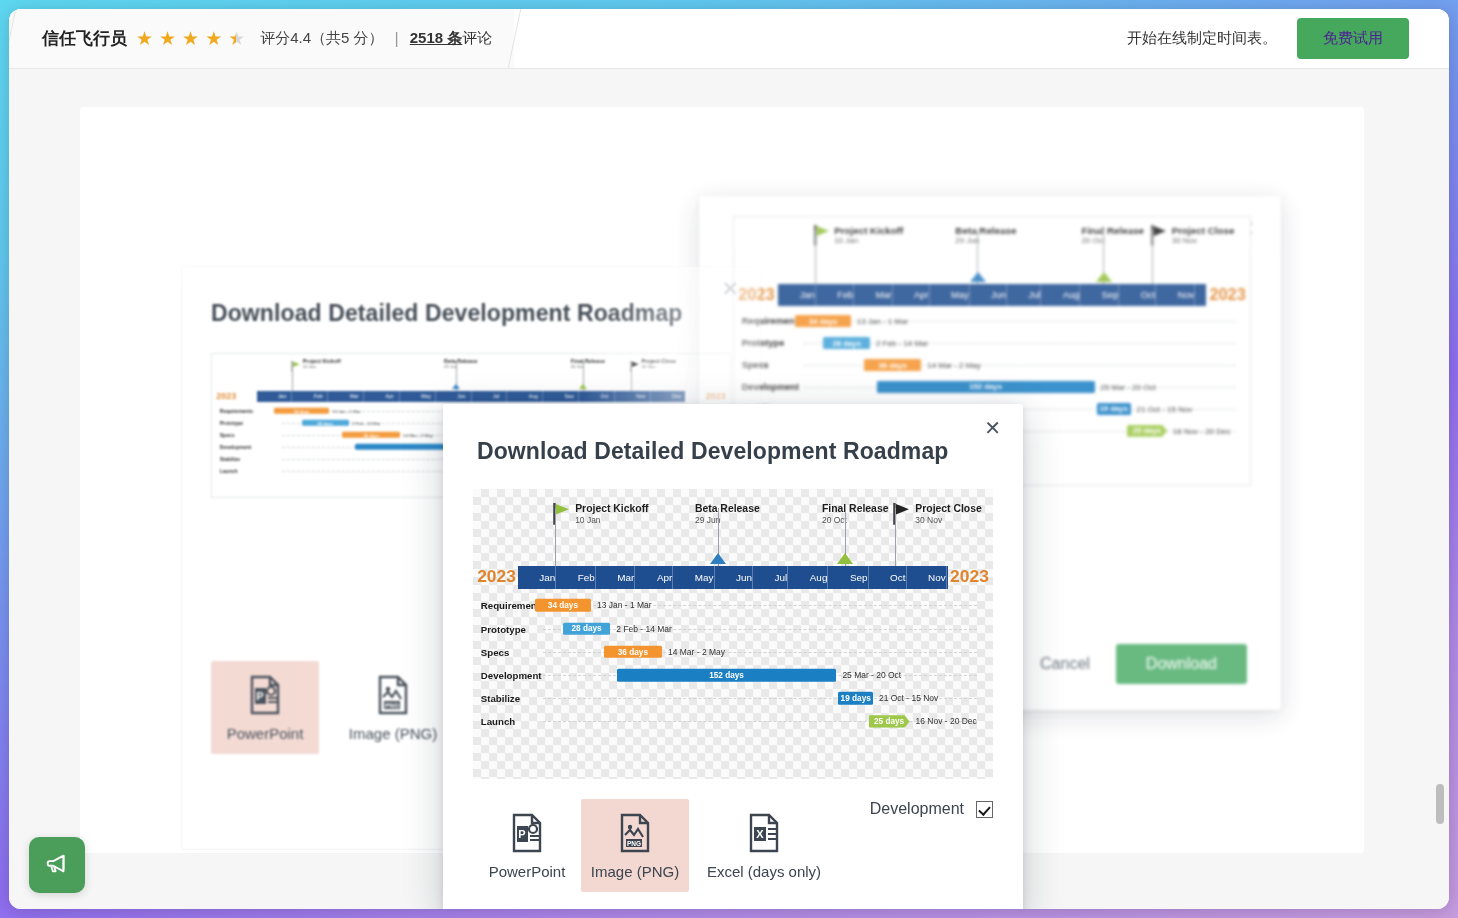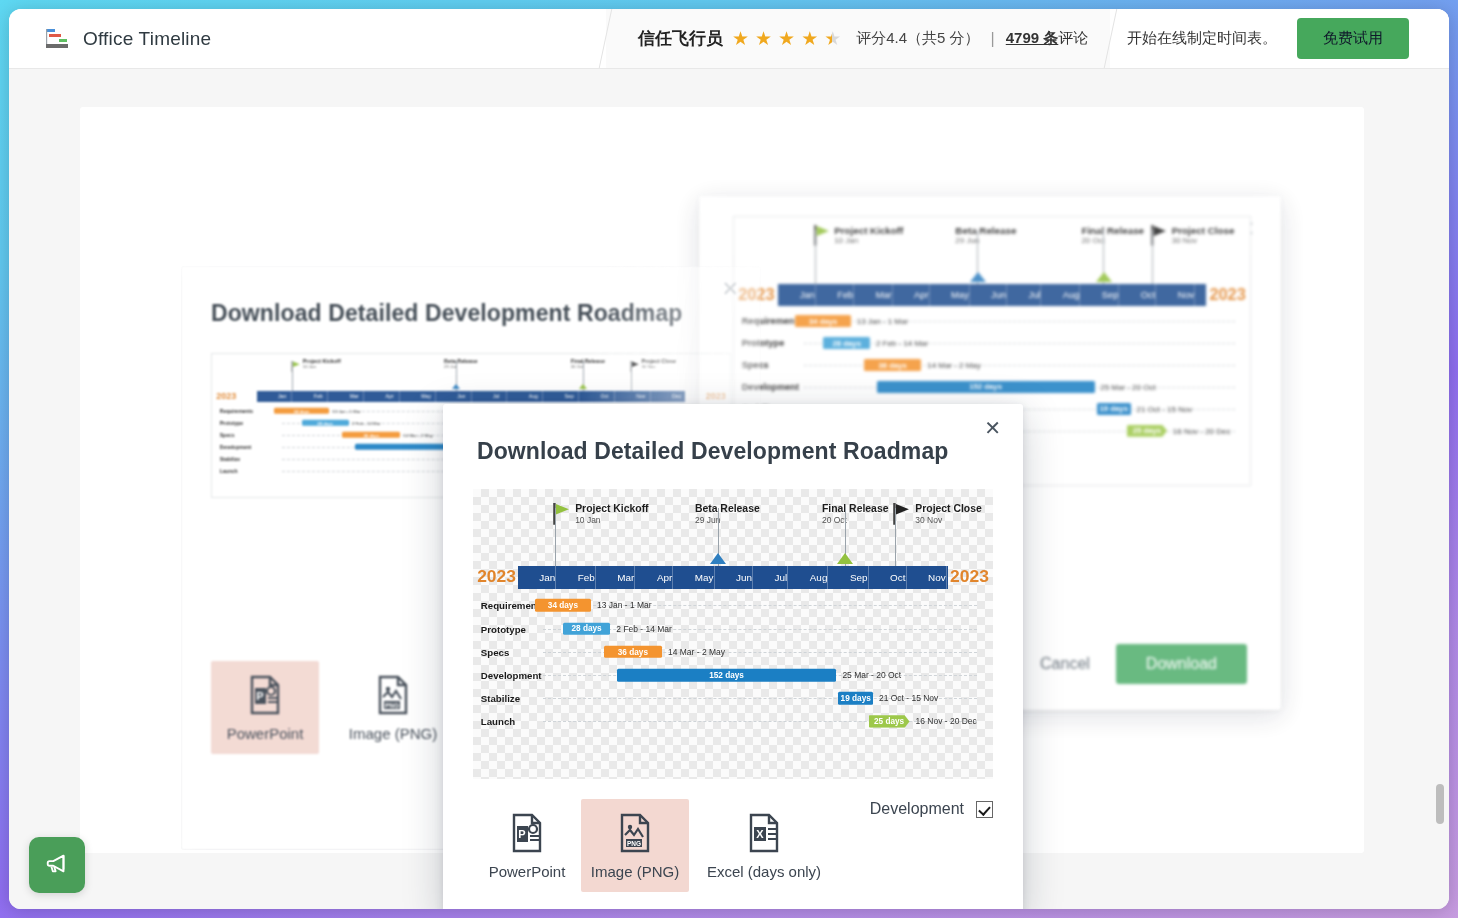--- a/index.html
+++ b/index.html
@@ -74,21 +74,21 @@
   .cta-block {
     flex: 1 1 auto;
     display: flex; align-items: center; justify-content: flex-end;
     gap: 20px;
     padding-right: 40px;
     background: #ffffff;
   }
   .cta-text { font-size: 15px; color: #333; }
   .cta-button {
     background: #46a85c;
-    color: #0f172a;
+    color: #4c1d95;
     font-size: 15px;
     padding: 11px 26px;
     border-radius: 4px;
     border: none;
     cursor: pointer;
     font-family: inherit;
   }
 
   
   #page-body {
@@ -326,47 +326,35 @@
     cursor: pointer;
   }
 </style>
 </head>
 <body>
 
 <div id="page-frame">
 
   <div id="topnav">
 
-    <div class="brand">
-      <span class="brand-logo">
-        <svg viewBox="0 0 26 24" width="26" height="24" aria-hidden="true">
-          <rect x="1" y="2" width="9" height="3" fill="#4a90d9"></rect>
-          <rect x="4" y="7" width="12" height="3" fill="#e05a47"></rect>
-          <rect x="14" y="12" width="8" height="3" fill="#5fbf62"></rect>
-          <rect x="1" y="17" width="22" height="4" fill="#6b6b6b"></rect>
-          <rect x="1" y="2" width="1.2" height="15" fill="#9aa2a8"></rect>
-        </svg>
-      </span>
-      <span class="brand-name">Office Timeline</span>
-    </div>
 
     <div class="nav-sep"></div>
 
     <div class="rating-block">
       <span class="rating-title">信任飞行员</span>
       <span class="stars">
         <span>★</span>
         <span>★</span>
         <span>★</span>
         <span>★</span>
         <span class="star-half">★</span>
       </span>
       <span class="rating-score">评分4.4（共5 分）</span>
       <span class="rating-divider">|</span>
-      <span class="rating-count"><b>4799 条</b><span>评论</span></span>
+      <span class="rating-count"><b>2518 条</b><span>评论</span></span>
     </div>
 
     <div class="nav-sep2"></div>
 
     <div class="cta-block">
       <span class="cta-text">开始在线制定时间表。</span>
       <button class="cta-button">免费试用</button>
     </div>
   </div>
 

